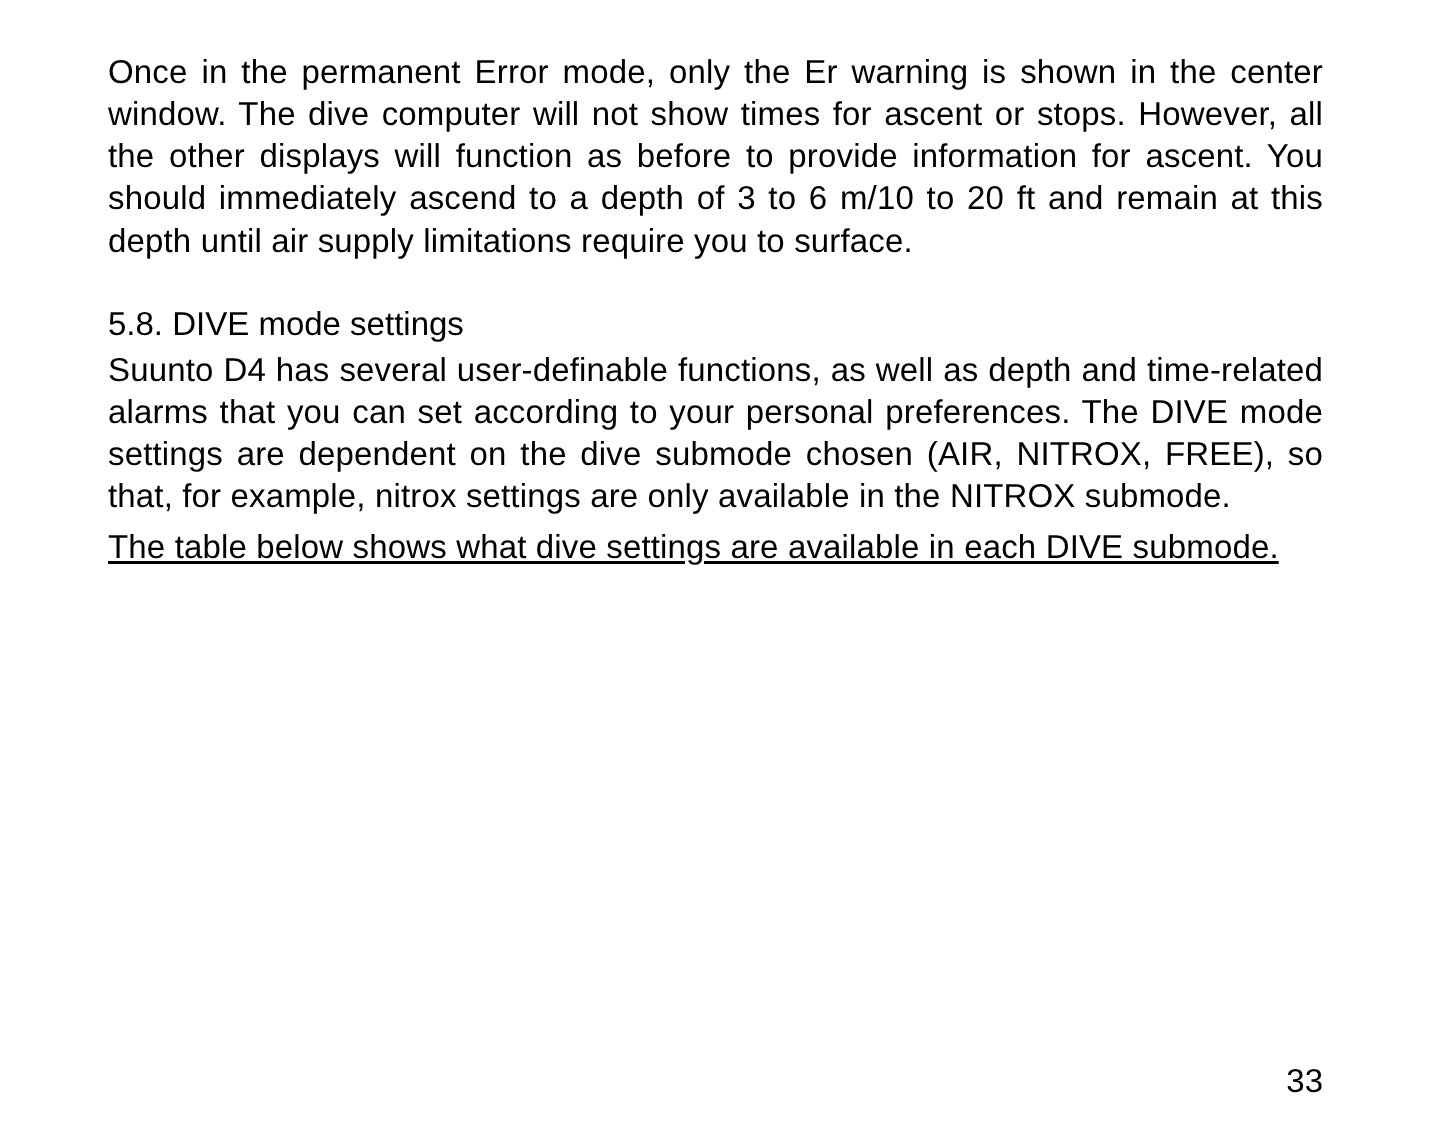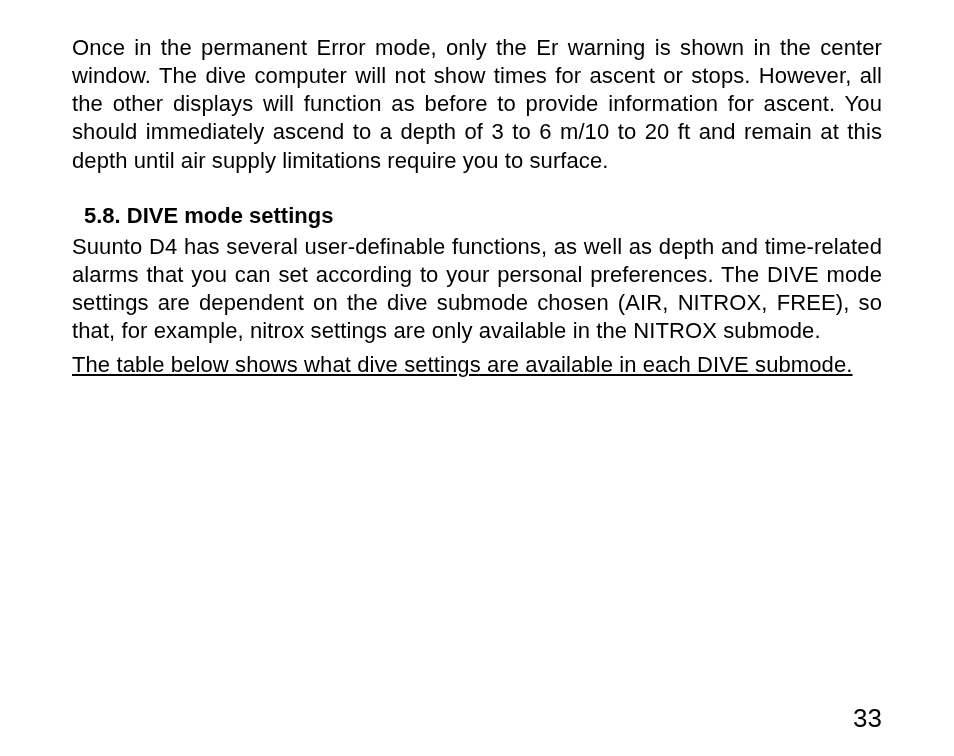--- a/index.html
+++ b/index.html
@@ -20,33 +20,33 @@
   }
   .para {
     font-size: 22px;
     line-height: 1.28;
     text-align: justify;
     margin: 0 0 6px 0;
     letter-spacing: 0.1px;
   }
   .heading {
     font-size: 22px;
-    font-weight: bold;
-    margin: 28px 0 4px 12px;
+    font-weight: normal;
+    margin: 28px 0 4px 0;
     text-align: left;
   }
   .left {
     text-align: left;
     text-decoration: underline;
   }
   .page-number {
     position: absolute;
     bottom: 22px;
     right: 72px;
-    font-size: 26px;
+    font-size: 22px;
     text-align: center;
   }
 </style>
 </head>
 <body>
 
 <div class="page">
   <p class="para">Once in the permanent Error mode, only the Er warning is shown in the center window. The dive computer will not show times for ascent or stops. However, all the other displays will function as before to provide information for ascent. You should immediately ascend to a depth of 3 to 6 m/10 to 20 ft and remain at this depth until air supply limitations require you to surface.</p>
   <p class="heading">5.8. DIVE mode settings</p>
   <p class="para">Suunto D4 has several user-definable functions, as well as depth and time-related alarms that you can set according to your personal preferences. The DIVE mode settings are dependent on the dive submode chosen (AIR, NITROX, FREE), so that, for example, nitrox settings are only available in the NITROX submode.</p>

